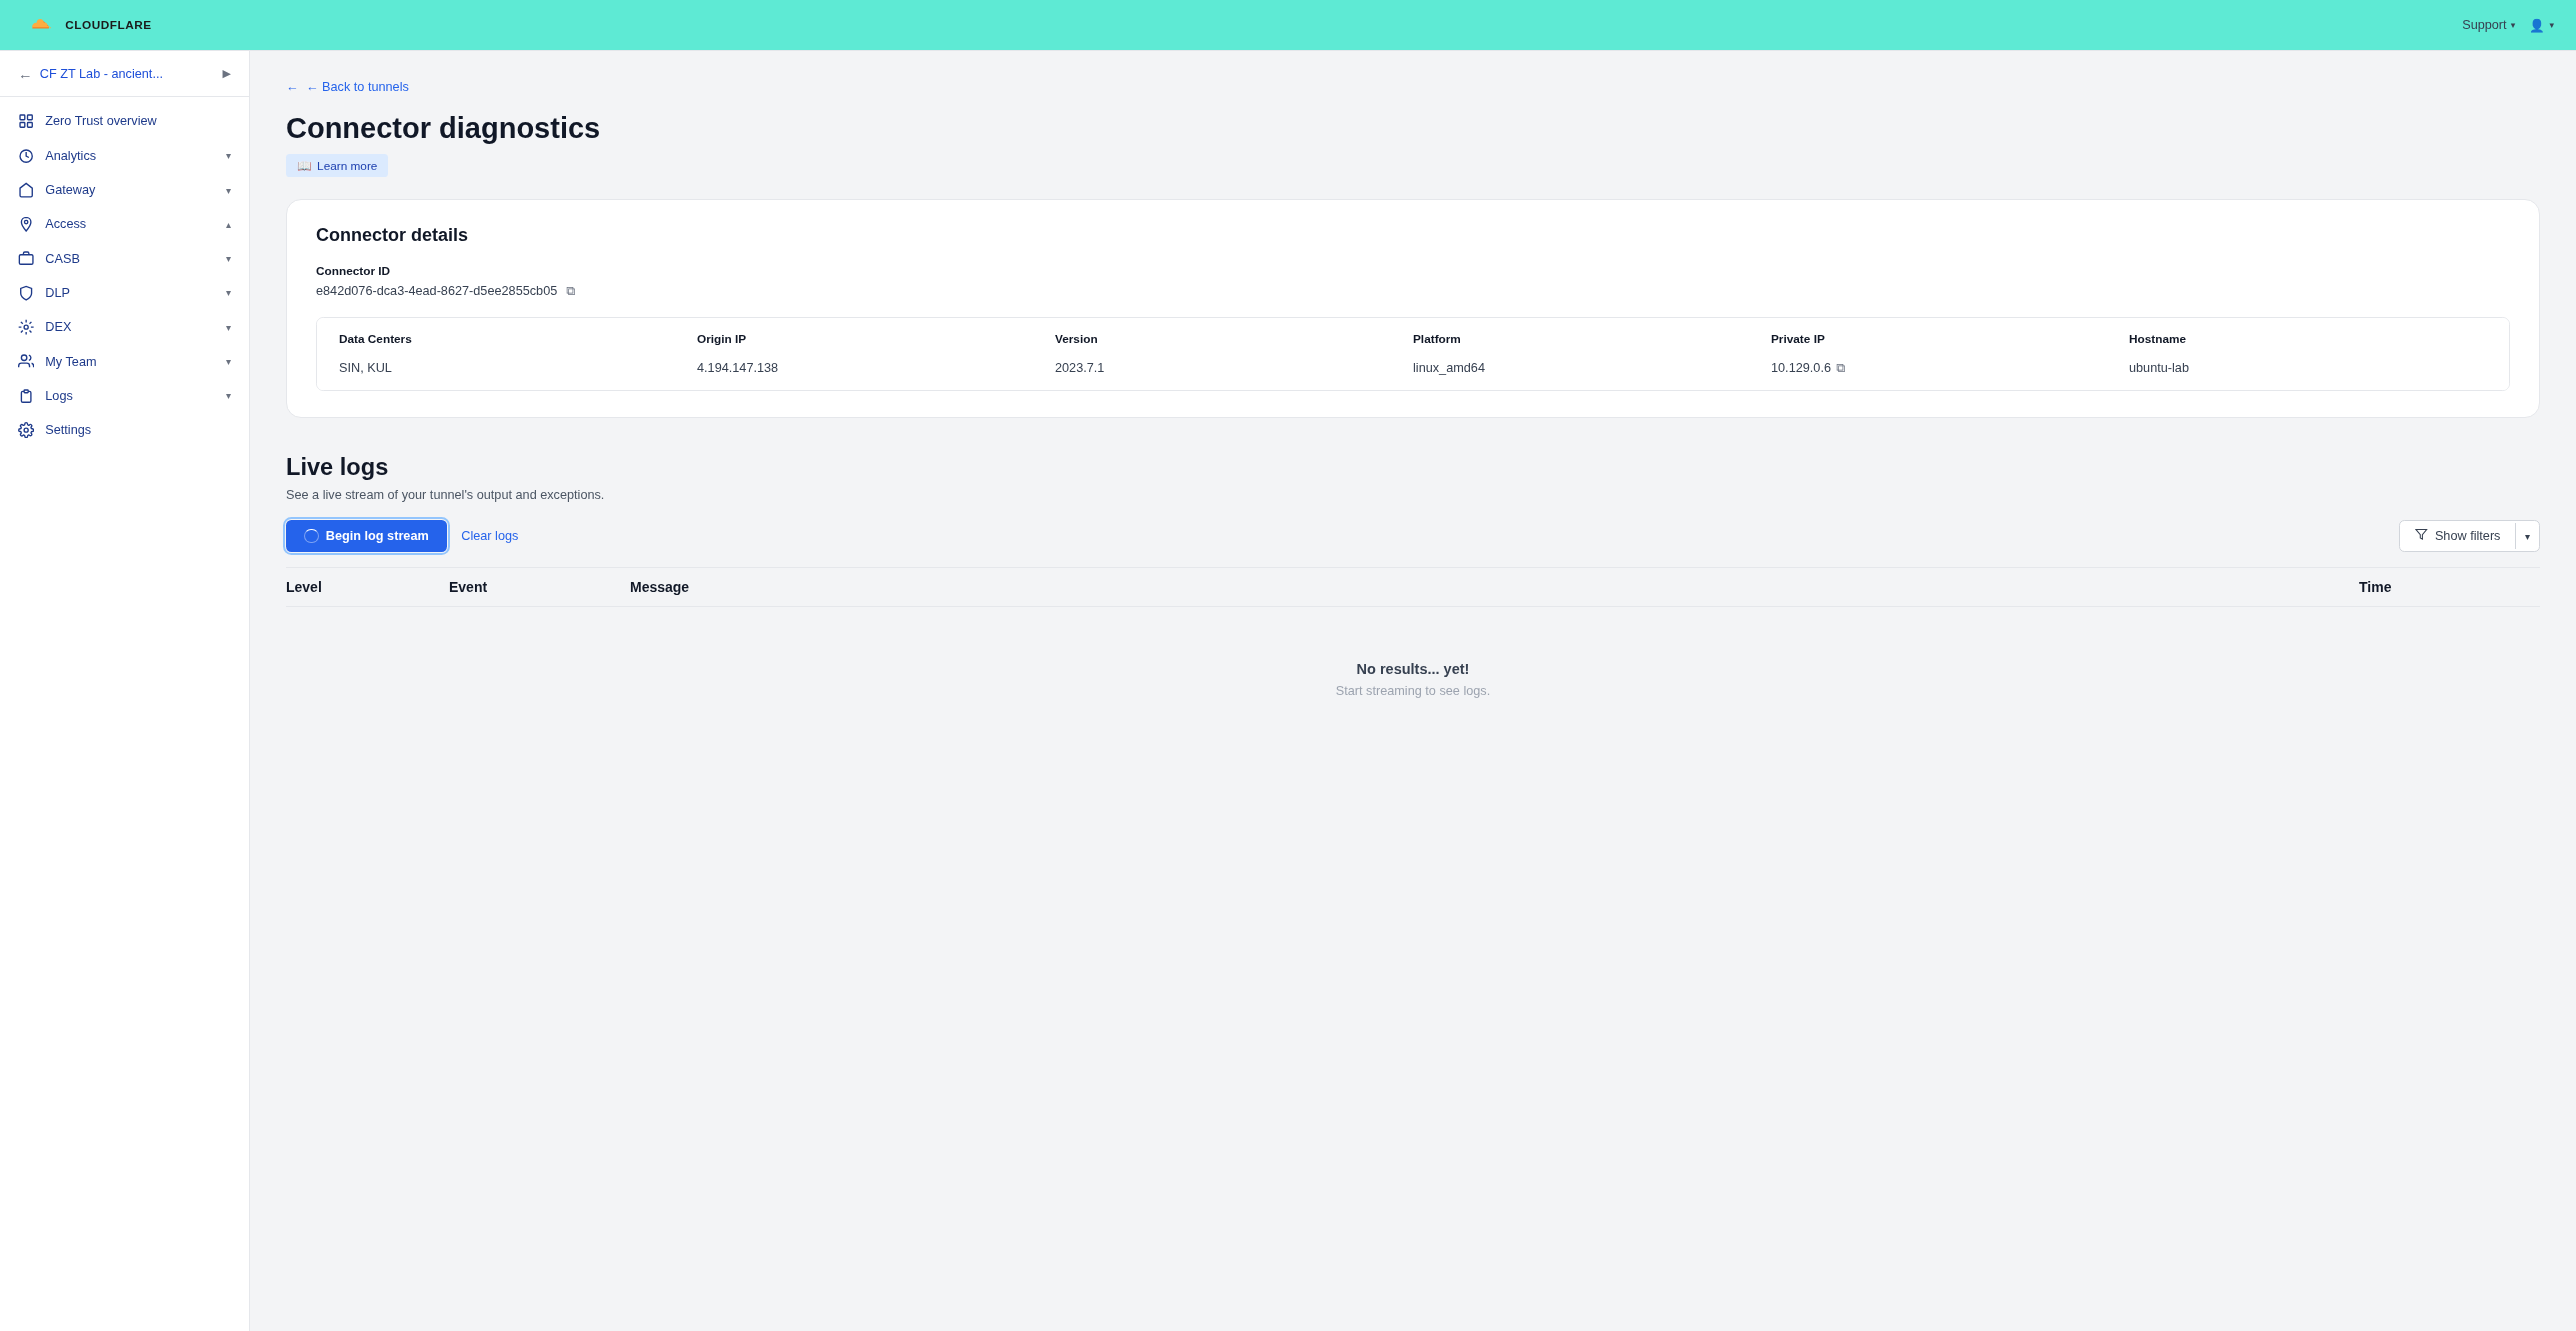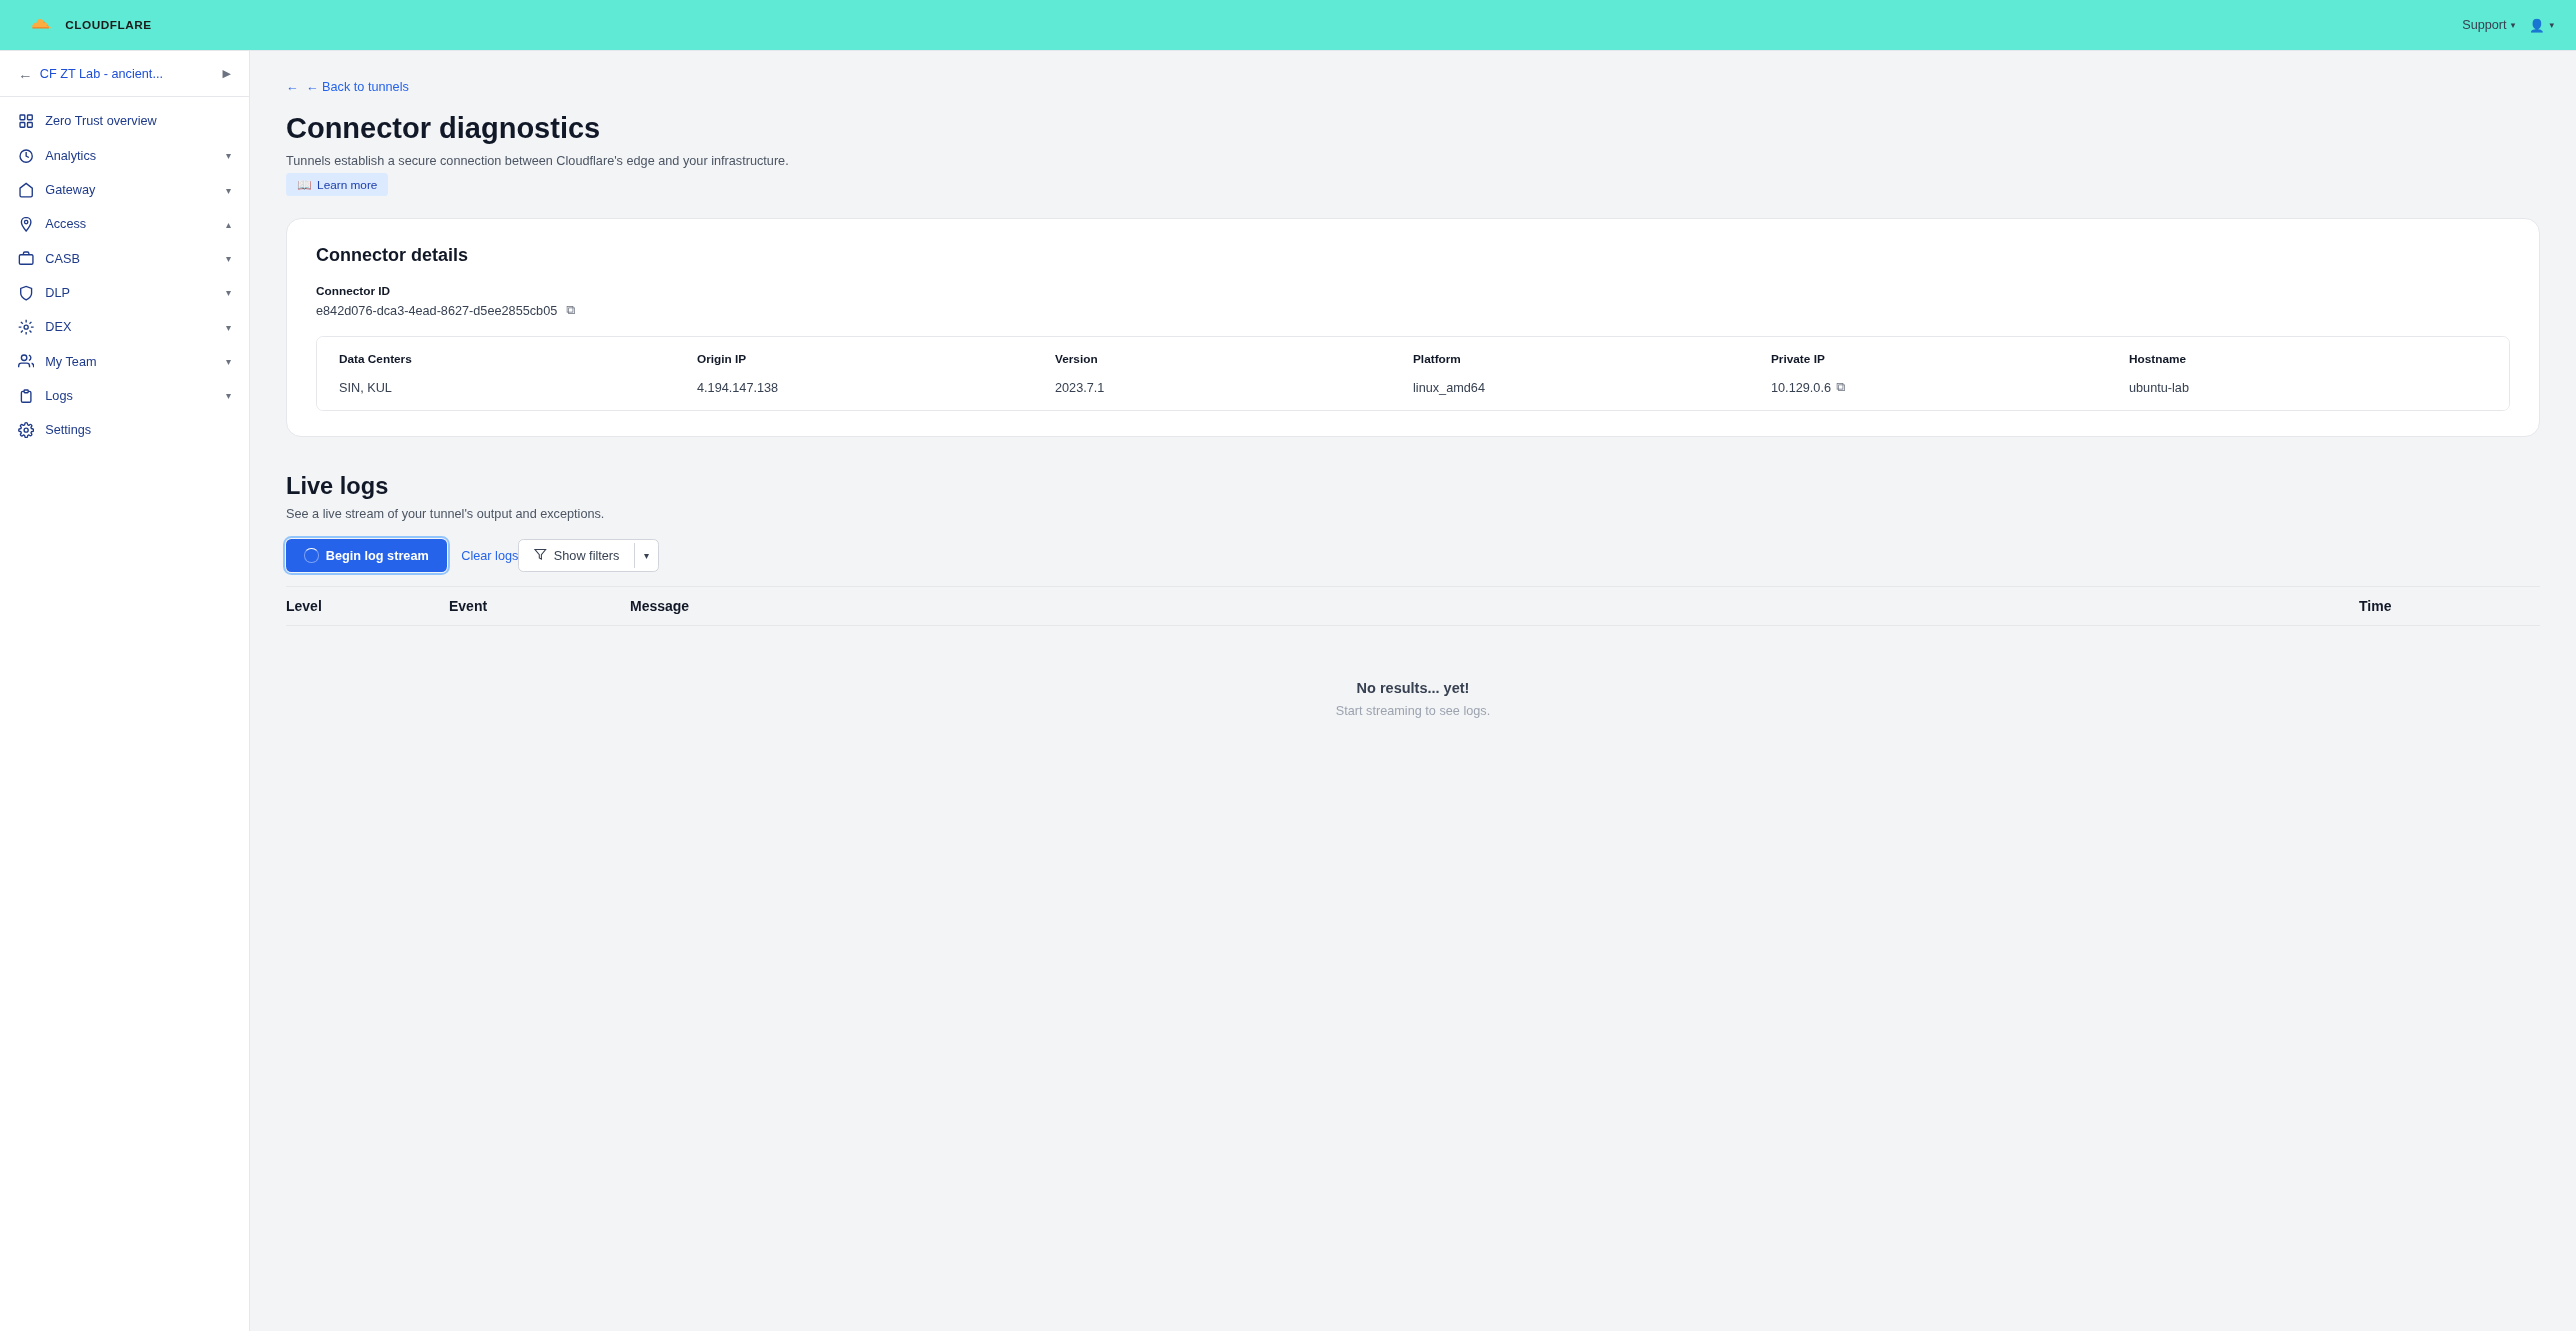--- a/index.html
+++ b/index.html
@@ -193,21 +193,21 @@
     }
     .section-desc {
       font-size: 12.7px;
       color: #4b5563;
       margin-bottom: 18px;
     }
 
     .logs-toolbar {
       display: flex;
       align-items: center;
-      justify-content: flex-start;
+      justify-content: space-between;
       margin-bottom: 14.5px;
     }
 
     .logs-toolbar-left { display: flex; align-items: center; gap: 14.5px; }
 
     .begin-log-btn {
       display: inline-flex;
       align-items: center;
       gap: 7.3px;
       background: #2563eb;
@@ -459,21 +459,20 @@
   <main class="main-content">
 
     
     <a class="back-link">
       <span>←</span>
       <span style="margin-left:3.6px;">← Back to tunnels</span>
     </a>
 
     
     <h1 class="page-title">Connector diagnostics</h1>
-    <p class="page-desc">Tunnels establish a secure connection between Cloudflare's edge and your infrastructure.</p>
 
     
     <button class="learn-more-btn">
       <span>📖</span>
       <span>Learn more</span>
     </button>
 
     
     <div class="card">
       <h2 class="card-title">Connector details</h2>

